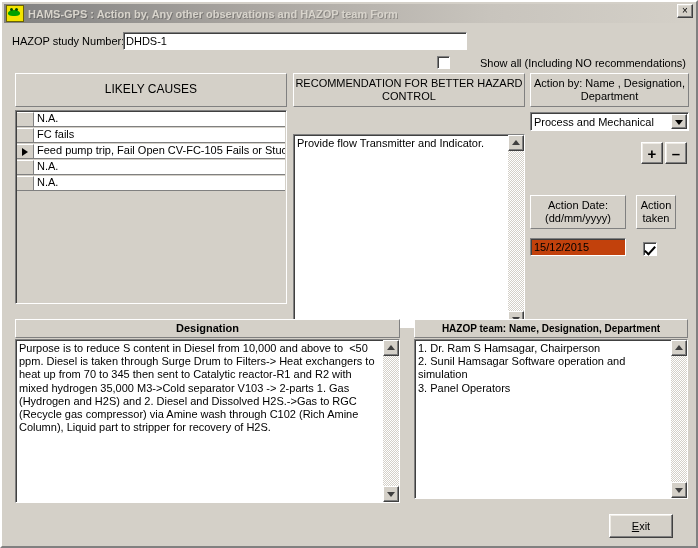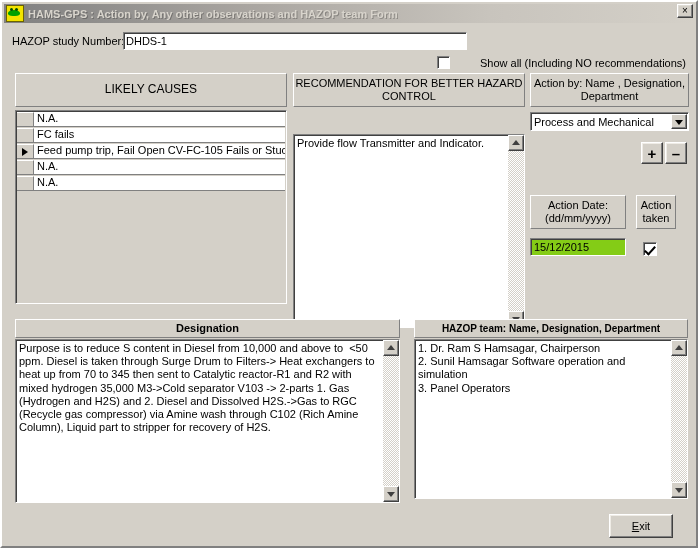--- a/index.html
+++ b/index.html
@@ -336,21 +336,21 @@
   #lbl-date   { position: absolute; left: 528px; top: 193px; width: 96px; height: 34px; font-size: 11px; }
   #lbl-taken  { position: absolute; left: 634px; top: 193px; width: 40px; height: 34px; font-size: 11px; }
 
   .date-input {
     position: absolute;
     left: 528px; top: 236px;
     width: 96px; height: 18px;
     font-family: "Liberation Sans", sans-serif;
     font-size: 11px;
     padding: 1px 3px;
-    background: #84cc16;
+    background: #c2410c;
     border: 1px solid #808080;
     border-right-color: #ffffff;
     border-bottom-color: #ffffff;
     box-shadow: inset 1px 1px 0 #404040;
     box-sizing: border-box;
     outline: none;
   }
   .taken-cb {
     position: absolute;
     left: 641px; top: 240px;

